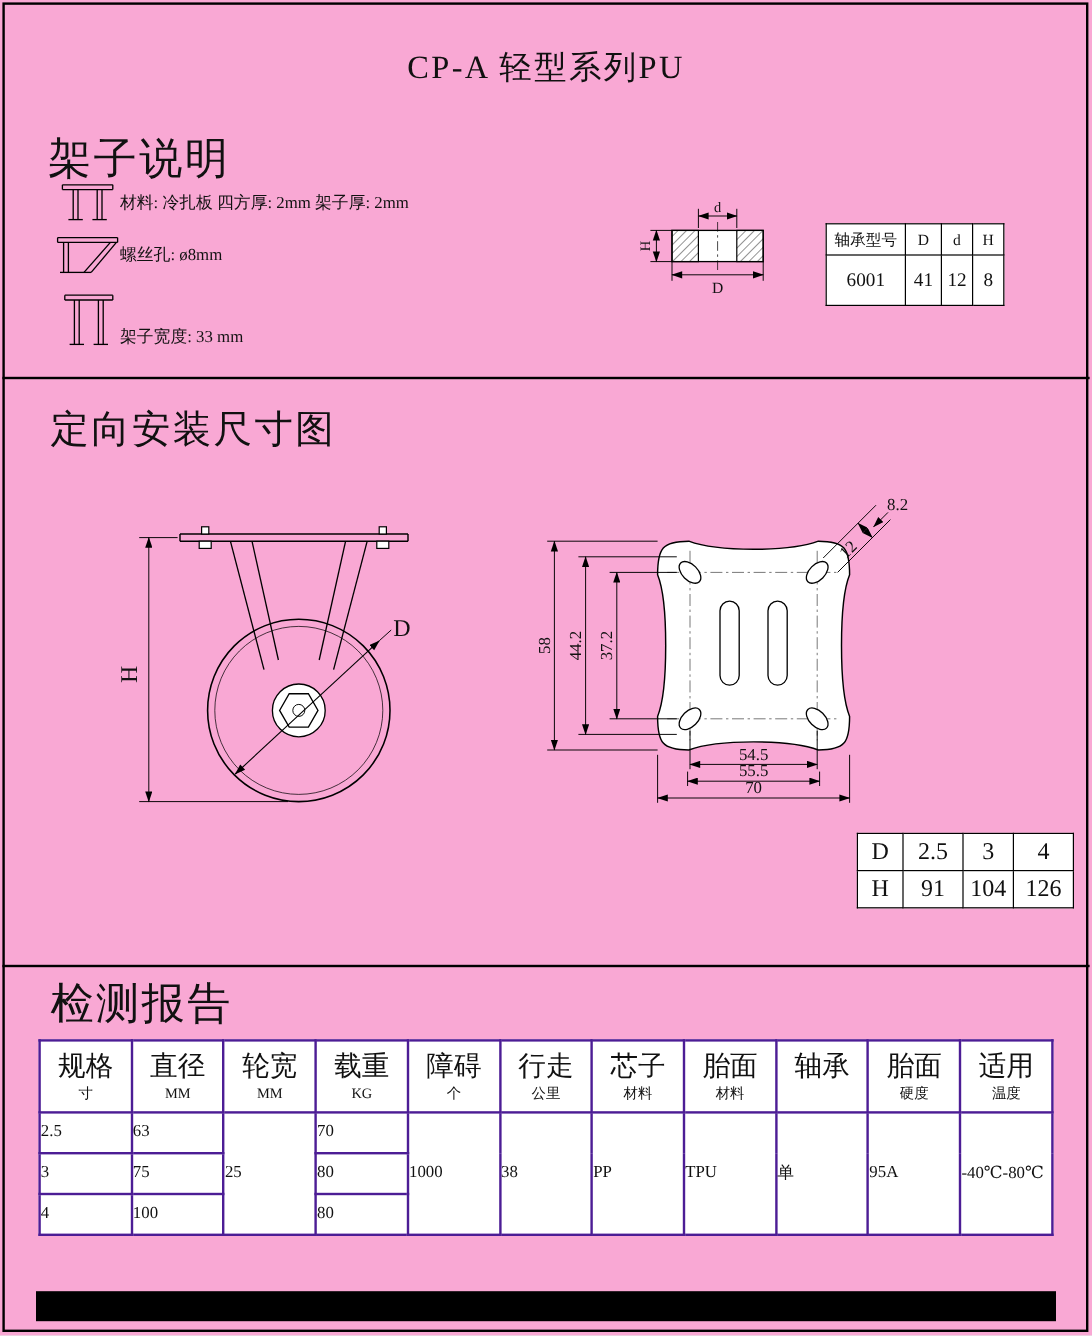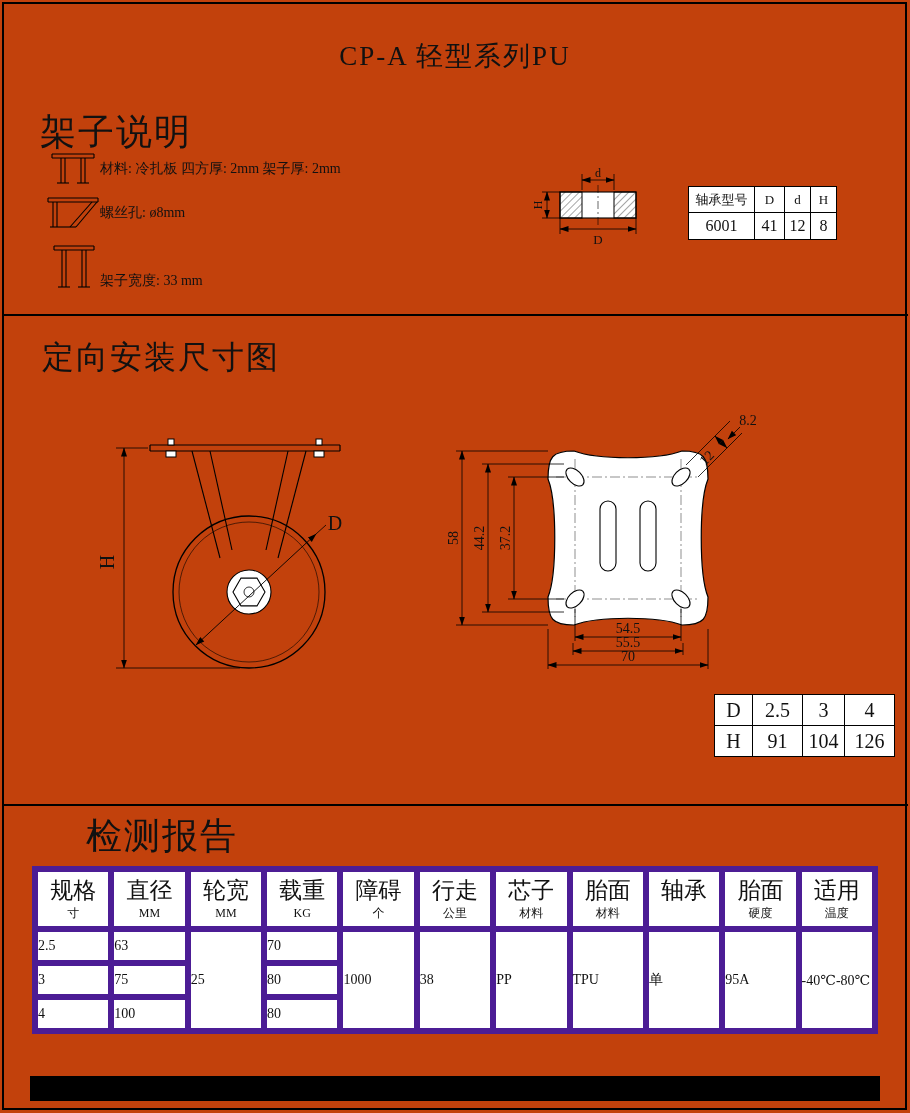--- a/index.html
+++ b/index.html
@@ -1,46 +1,46 @@
 <!DOCTYPE html>
 <html><head>
 <meta charset="utf-8">
 <style>
   * { margin:0; padding:0; box-sizing:border-box; }
   html,body { background:#e8e8e8; }
   body { font-family:"Liberation Serif","DejaVu Serif",serif; color:#111; }
-  .page { position:relative; width:910px; height:1113px; background:#c2410c; margin:0 auto; overflow:hidden; }
+  .page { position:relative; width:910px; height:1113px; background:#f9a8d4; margin:0 auto; overflow:hidden; }
   .page-border { position:absolute; left:2px; top:2px; width:905px; height:1108px; border:2px solid #000; }
   .hline { position:absolute; left:2px; width:906px; height:2px; background:#000; }
   .abs { position:absolute; }
 
   .page-title { position:absolute; left:0; top:38px; width:100%; text-align:center; font-size:27px; letter-spacing:2px; }
   .sec-heading { position:absolute; font-size:36px; letter-spacing:2px; }
 
   .frame-item-text { position:absolute; font-size:14px; white-space:nowrap; }
 
   svg text { font-family:"Liberation Serif","DejaVu Serif",serif; fill:#111; }
   svg { overflow:visible; }
 
   table { border-collapse:collapse; background:#fff; }
 
   .bearing-table { position:absolute; left:688px; top:186px; }
   .bearing-table th, .bearing-table td { border:1px solid #000; text-align:center; font-weight:400; padding:0 3px; }
   .bearing-table th { font-size:13px; height:26px; }
-  .bearing-table td { font-size:16px; height:27px; }
+  .bearing-table td { font-size:16px; height:42px; }
   .bearing-table .c0 { width:66px; } .bearing-table .c1 { width:30px; }
   .bearing-table .c2 { width:26px; } .bearing-table .c3 { width:26px; }
 
   .dh-table { position:absolute; left:714px; top:694px; }
   .dh-table td { border:1px solid #000; text-align:center; font-size:20px; height:31px; }
   .dh-table .c0 { width:38px; } .dh-table .c1 { width:50px; }
   .dh-table .c2 { width:42px; } .dh-table .c3 { width:50px; }
 
   .report-table { position:absolute; left:32px; top:866px; width:846px; table-layout:fixed; border:2px solid #000; }
-  .report-table th, .report-table td { border:6px solid #4c1d95; vertical-align:middle; font-weight:400; }
+  .report-table th, .report-table td { border:2px solid #4c1d95; vertical-align:middle; font-weight:400; }
   .report-table th { height:60px; }
   .report-table td { height:34px; font-size:14px; }
   .h-main { font-size:23px; line-height:28px; }
   .h-sub  { font-size:12px; line-height:16px; min-height:16px; }
   .footer-bar { position:absolute; left:30px; top:1076px; width:850px; height:25px; background:#000; }
 </style>
 </head>
 <body>
 
 <div class="page">
@@ -290,21 +290,21 @@
       <td class="c0">H</td>
       <td class="c1">91</td>
       <td class="c2">104</td>
       <td class="c3">126</td>
     </tr>
   </tbody>
     </table>
 
   <div class="hline" style="top:804px;"></div>
 
-  <div class="sec-heading" style="left:42px; top:812px;margin-left:44px;">检测报告</div>
+  <div class="sec-heading" style="left:42px; top:812px;">检测报告</div>
 
   <table class="report-table">
     <thead>
       <tr>
         <th>
             <div class="h-main">规格</div>
             <div class="h-sub">寸</div>
           </th>
         <th>
             <div class="h-main">直径</div>

